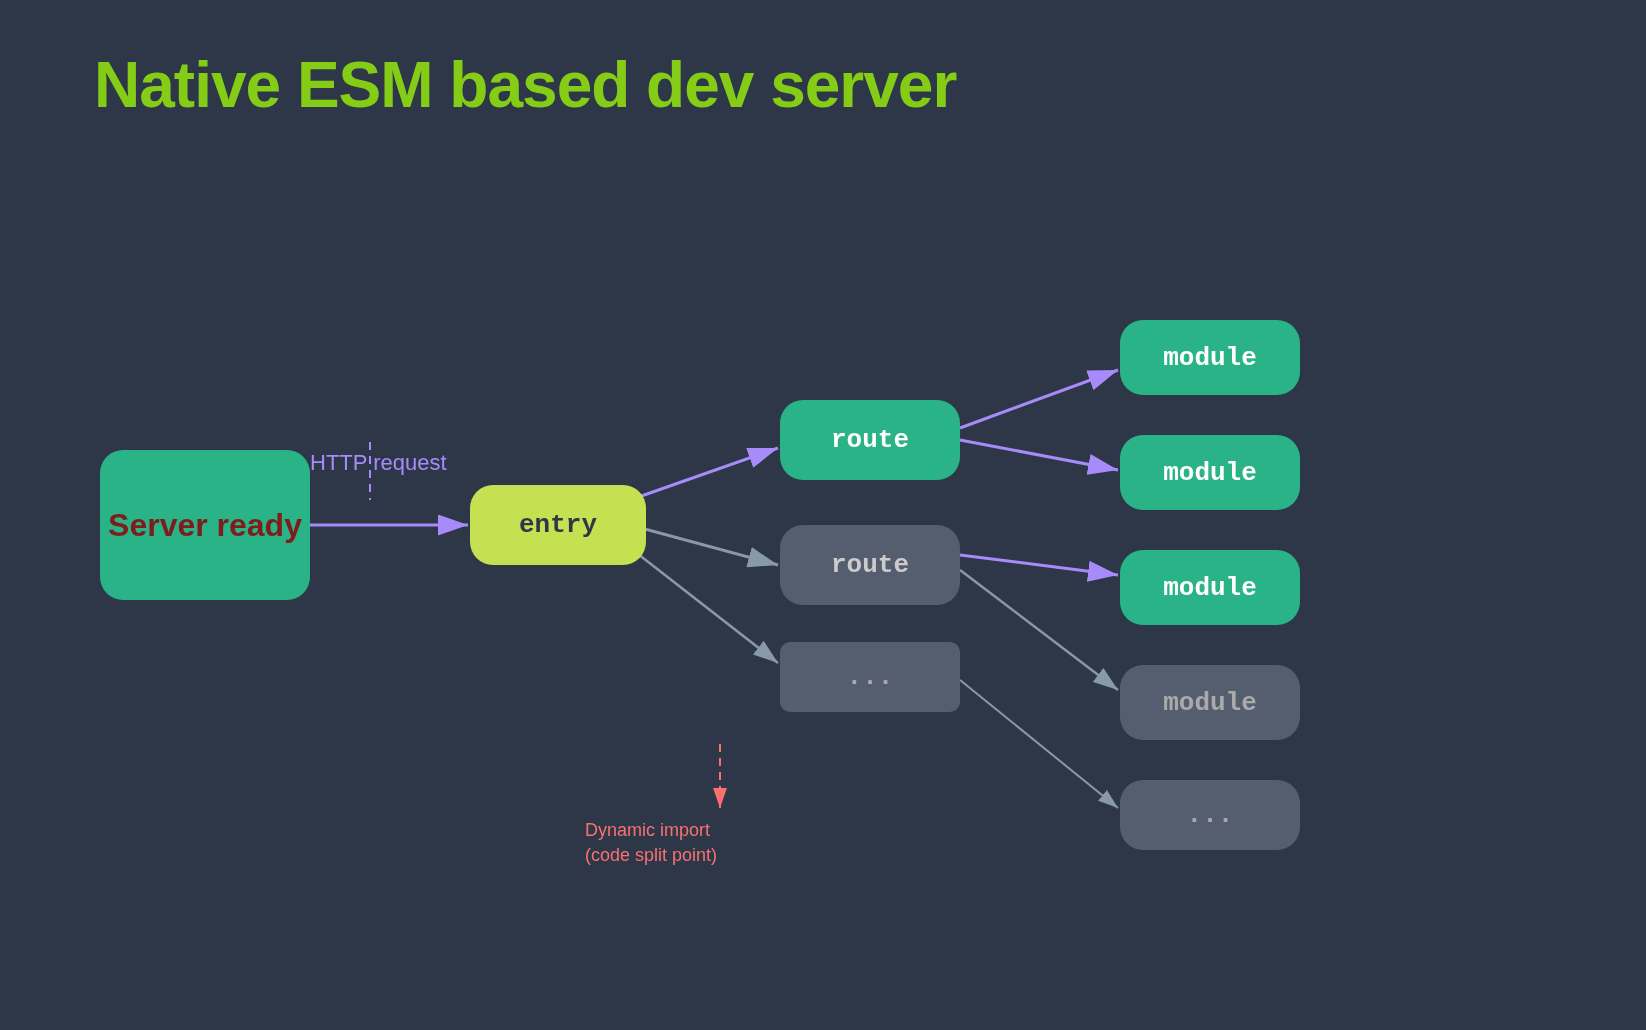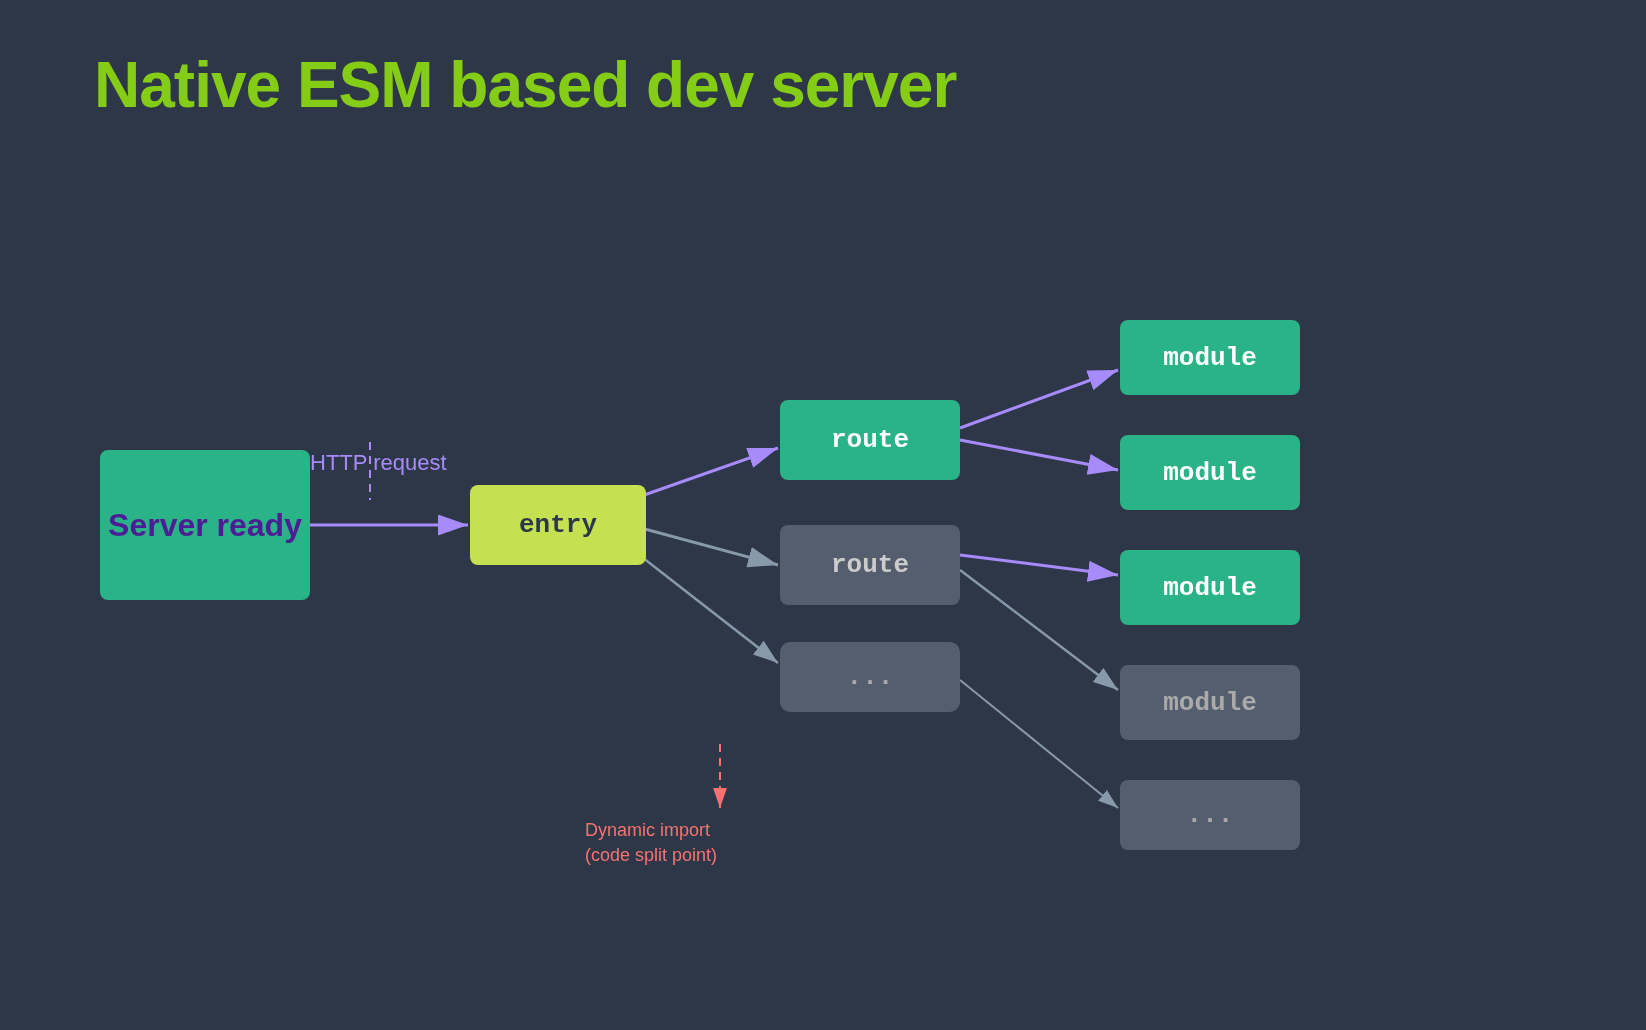--- a/index.html
+++ b/index.html
@@ -29,35 +29,35 @@
       position: absolute;
       top: 180px;
       left: 0;
       width: 1646px;
       height: 780px;
     }
 
     
     .node {
       position: absolute;
-      border-radius: 8px;
+      border-radius: 23px;
       display: flex;
       align-items: center;
       justify-content: center;
       font-family: 'Courier New', monospace;
       font-size: 26px;
       font-weight: 600;
       text-align: center;
     }
 
     .node-server {
       width: 210px;
       height: 150px;
       background-color: #2ab387;
-      color: #4c1d95;
+      color: #7f1d1d;
       font-family: 'Segoe UI', Arial, sans-serif;
       font-size: 32px;
       font-weight: 800;
       left: 100px;
       top: 270px;
     }
 
     .node-entry {
       width: 176px;
       height: 80px;

